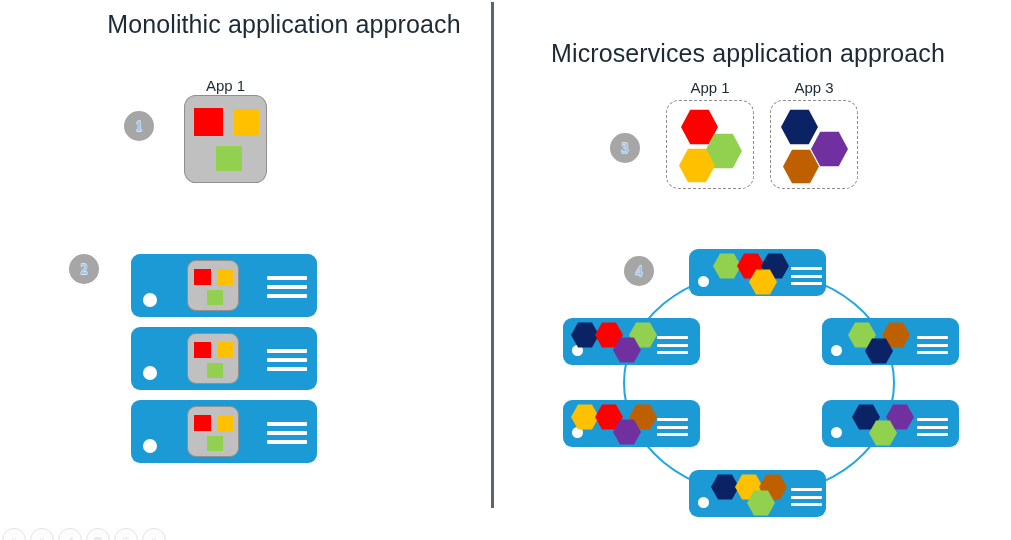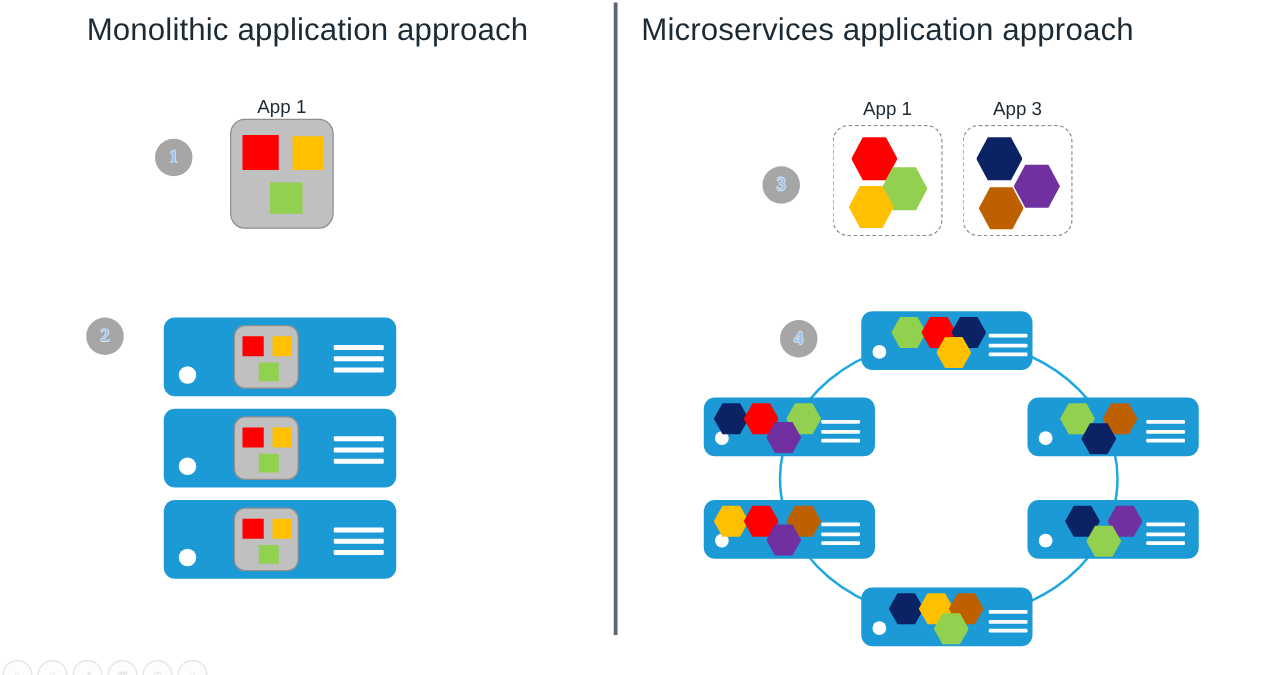--- a/index.html
+++ b/index.html
@@ -24,23 +24,24 @@
   .panel-title {
     position: absolute;
     top: 8px;
     font-size: 25px;
     line-height: 32px;
     color: #1c2a35;
     font-weight: 400;
     text-align: center;
     white-space: nowrap;
     letter-spacing: 0.1px;
+    padding-left: 38px;
   }
   #title-left  { left: 0;   width: 492px; }
-  #title-right { left: 492px; width: 436px; }
+  #title-right { left: 492px; width: 436px; margin-top: 29px; }
 
   
   #divider {
     position: absolute;
     left: 491px;
     top: 2px;
     width: 3px;
     height: 506px;
     background: #5a6570;
   }

